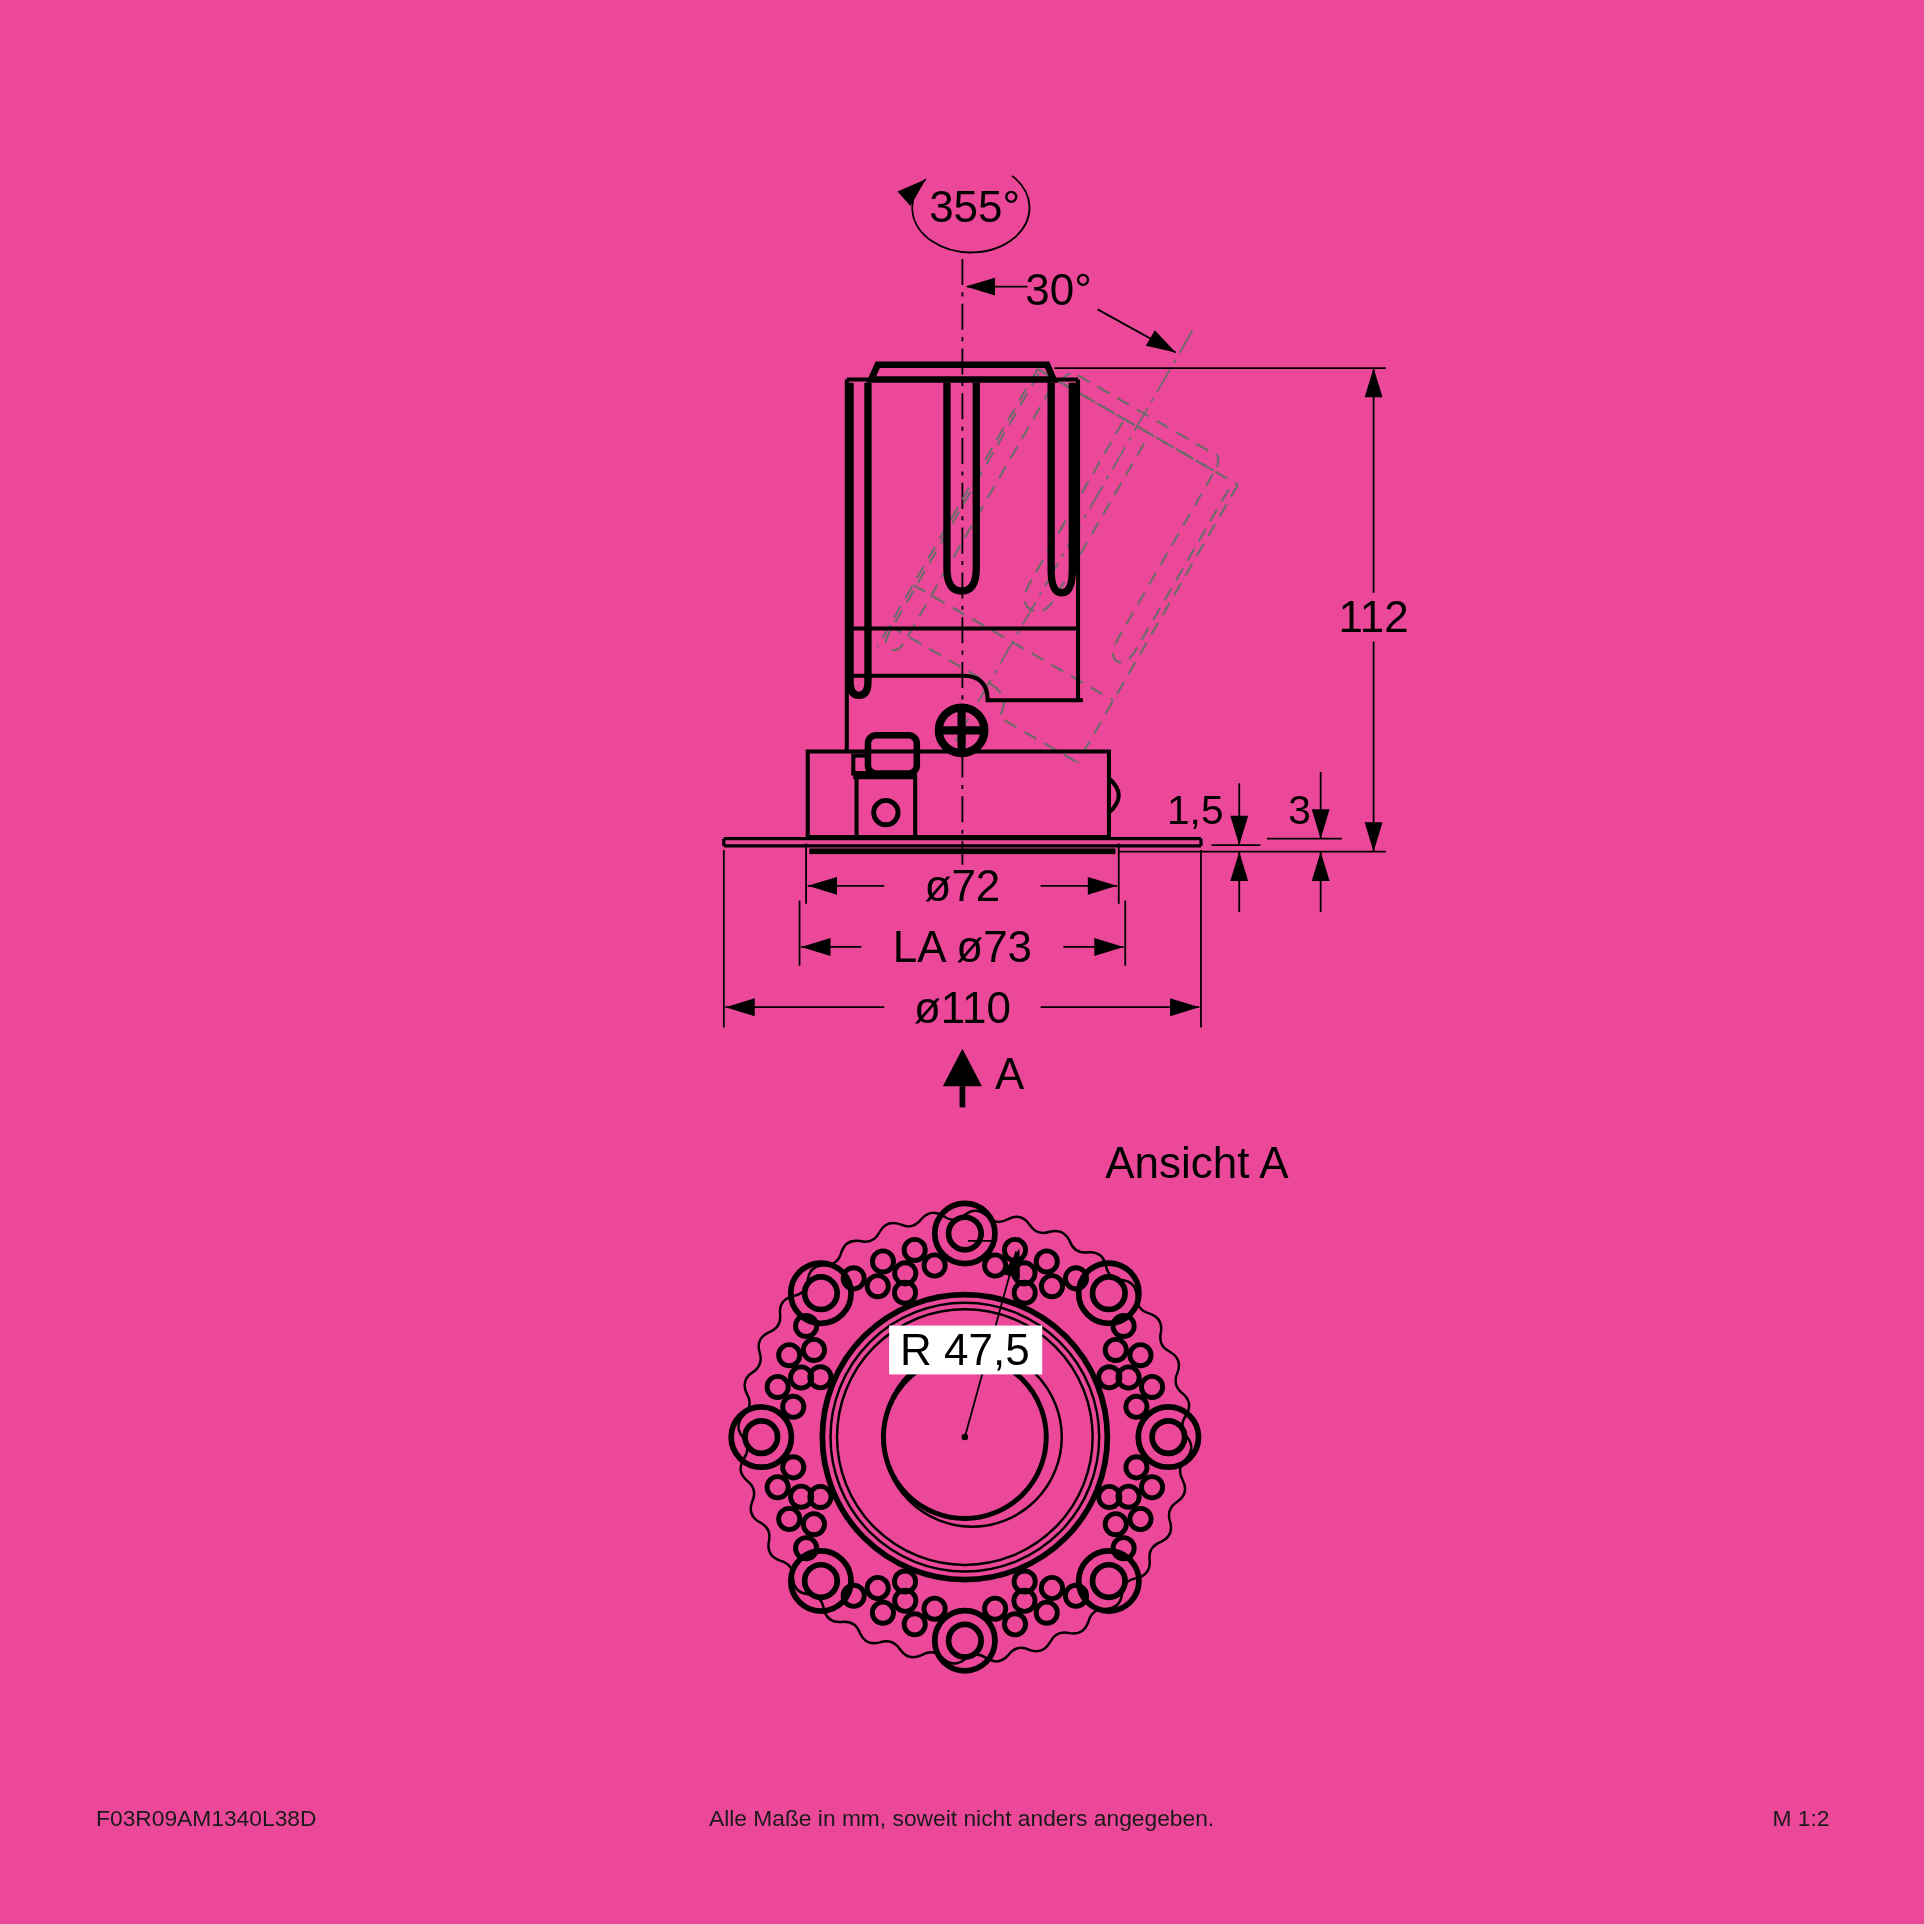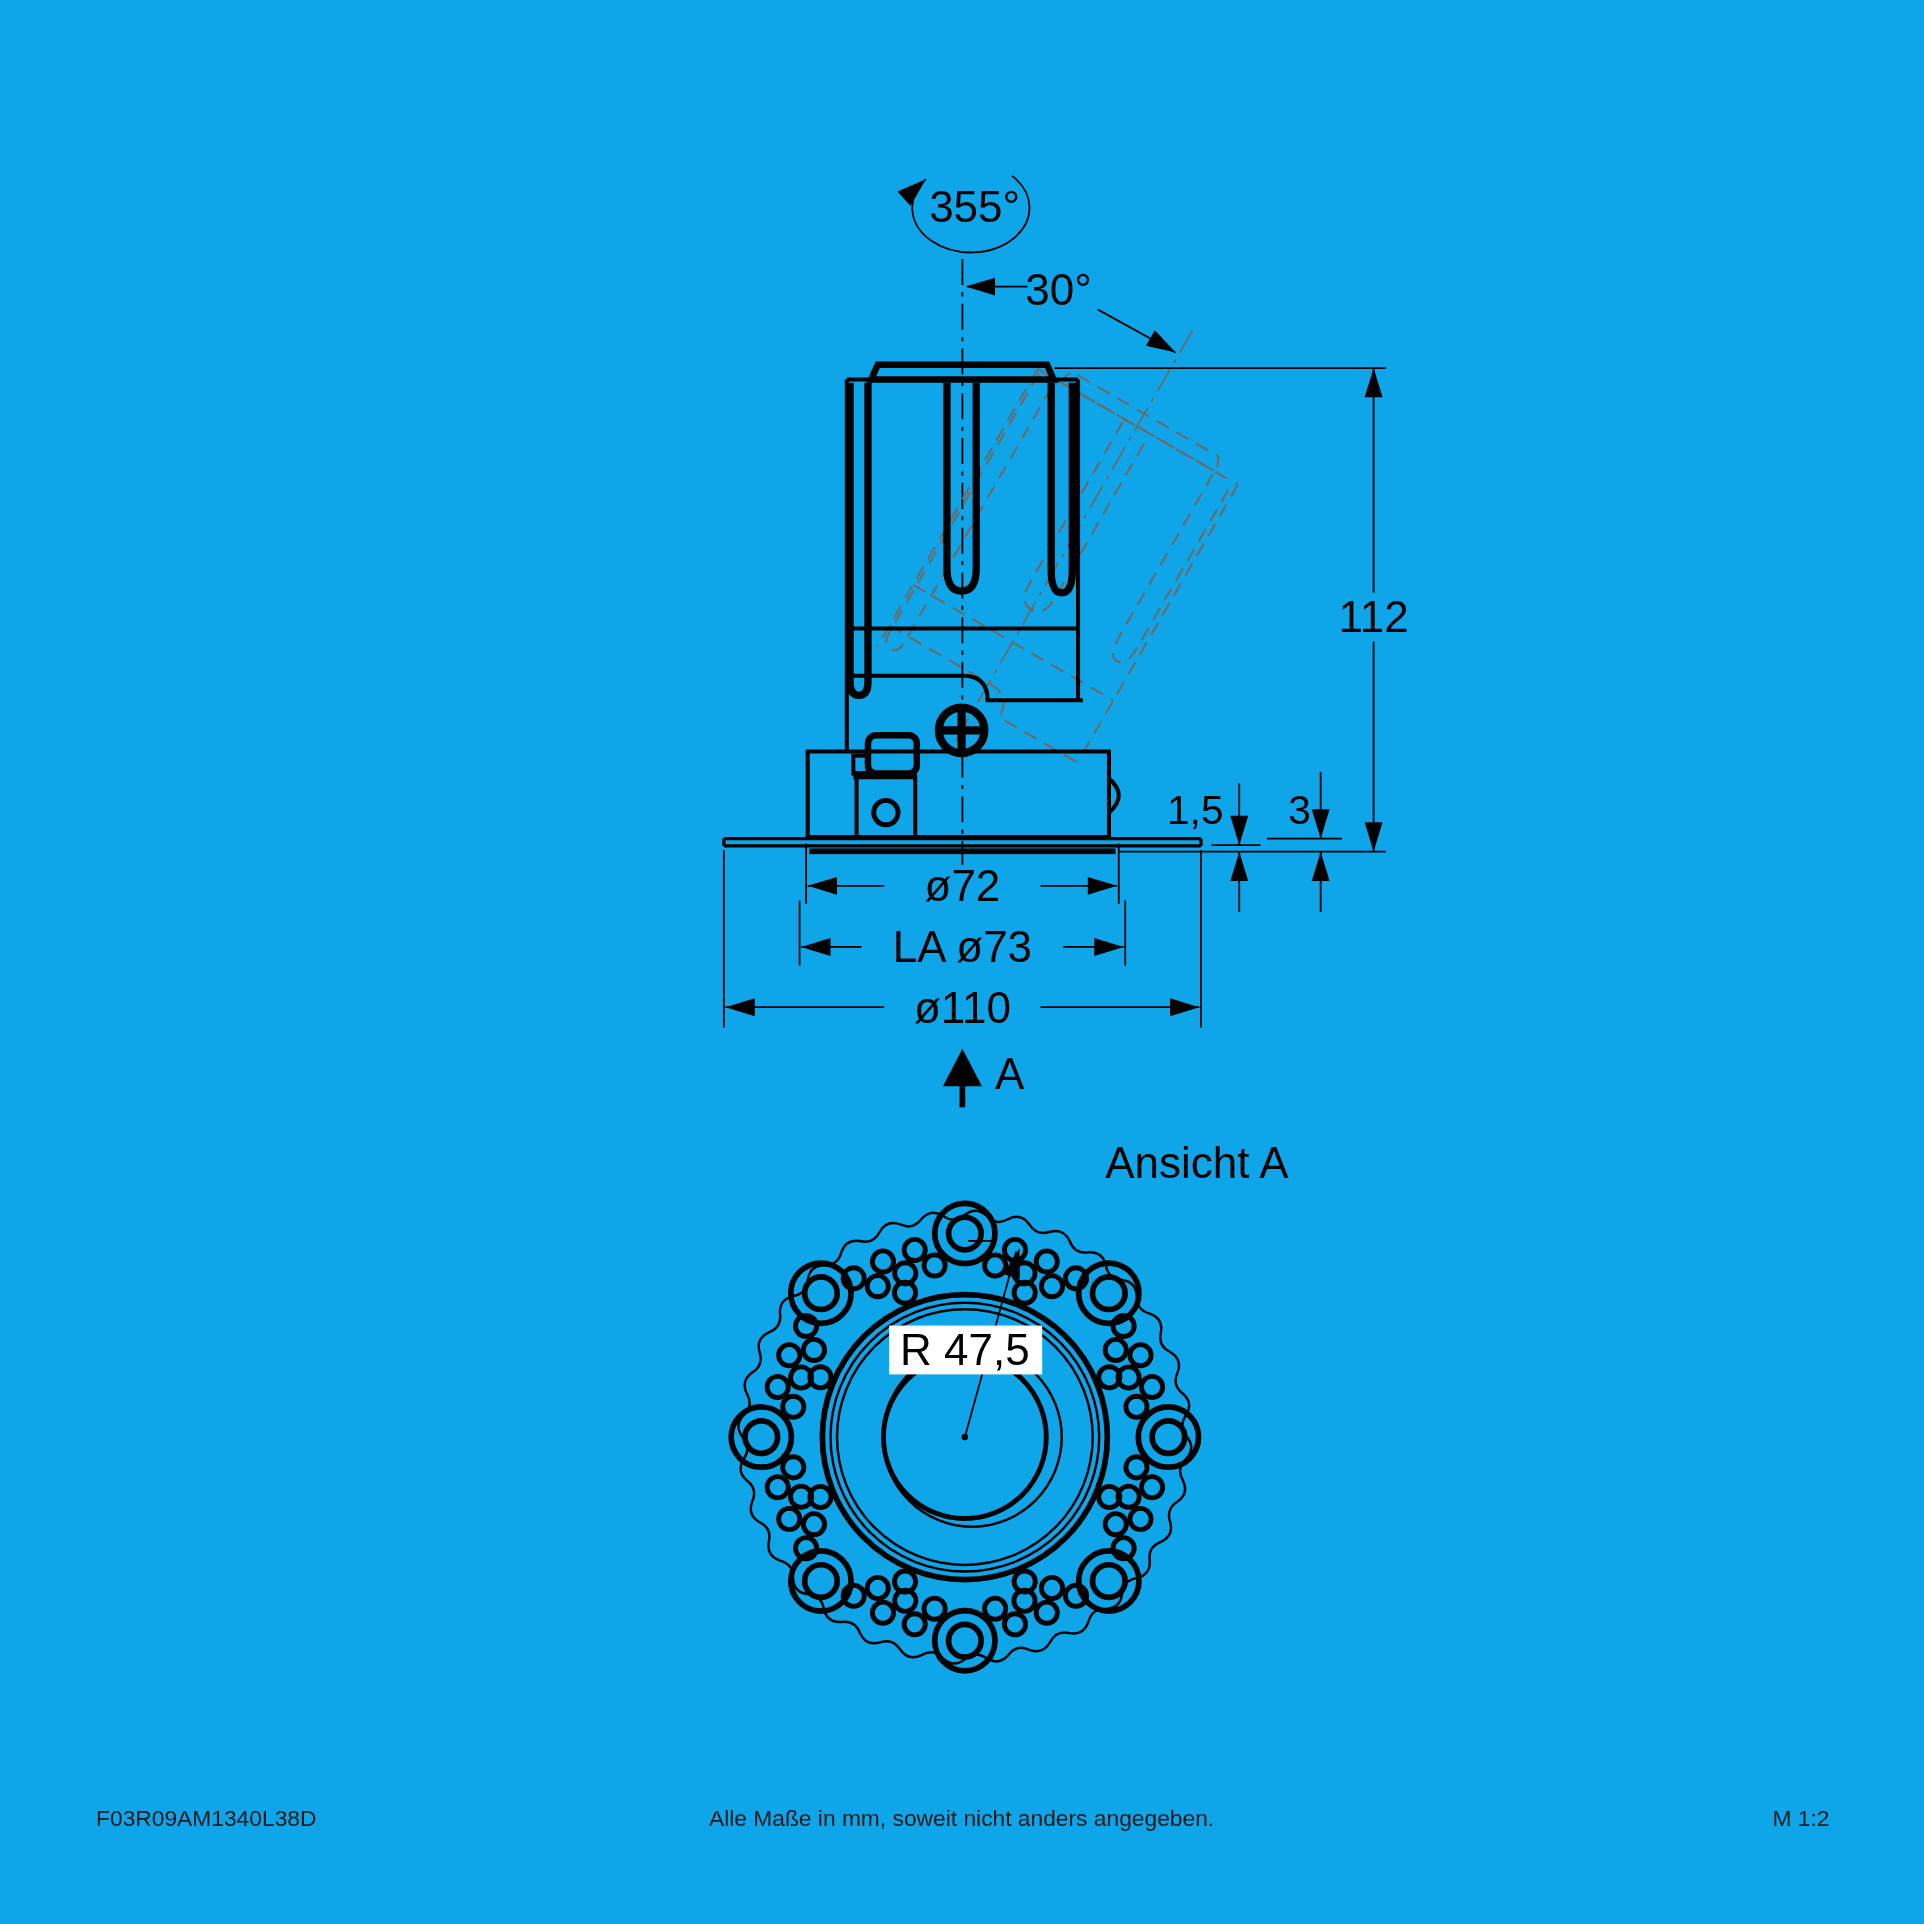--- a/index.html
+++ b/index.html
@@ -1,16 +1,16 @@
 <!DOCTYPE html>
 <html style="font-size:13px"><head>
 <meta charset="utf-8">
 <style>
   html,body{margin:0;padding:0;background:#fff;}
-  #page{width:1924px;height:1924px;background:#0ea5e9;position:relative;text-align:center;}
+  #page{width:1924px;height:1924px;background:#ec4899;position:relative;text-align:center;}
   svg{display:block;}
   text{font-family:"Liberation Sans","DejaVu Sans",sans-serif;fill:#000;}
   .dim{font-size:54px;}
   .dim-sm{font-size:50px;}
   .vtitle{font-size:54px;}
   .foot{font-size:28px;fill:#1a1a1a;}
   .obj{stroke:#000;stroke-width:5;fill:none;}
   .obj-thick{stroke:#000;stroke-width:8;fill:none;}
   .slot{stroke:#000;stroke-width:9;fill:none;stroke-linejoin:round;}
   .thin{stroke:#000;stroke-width:2.2;fill:none;}

